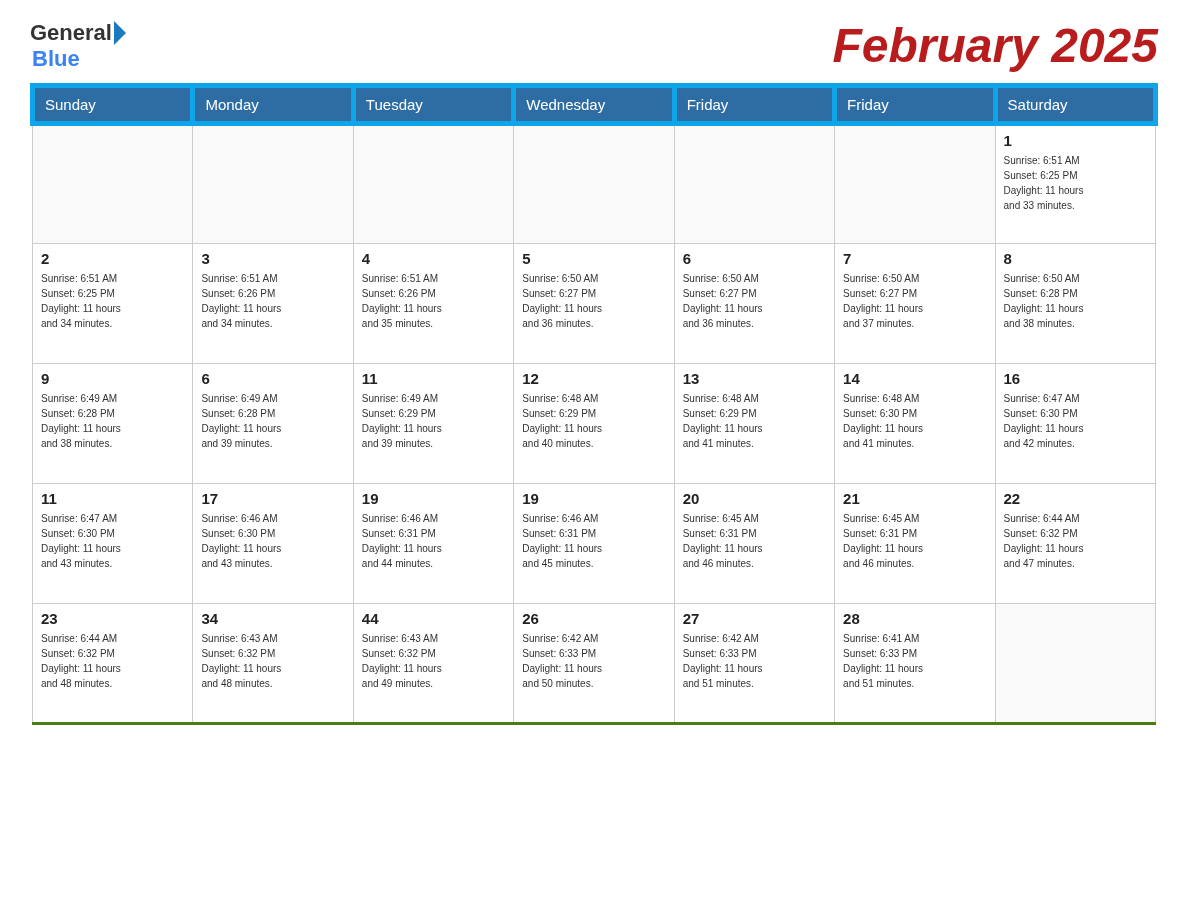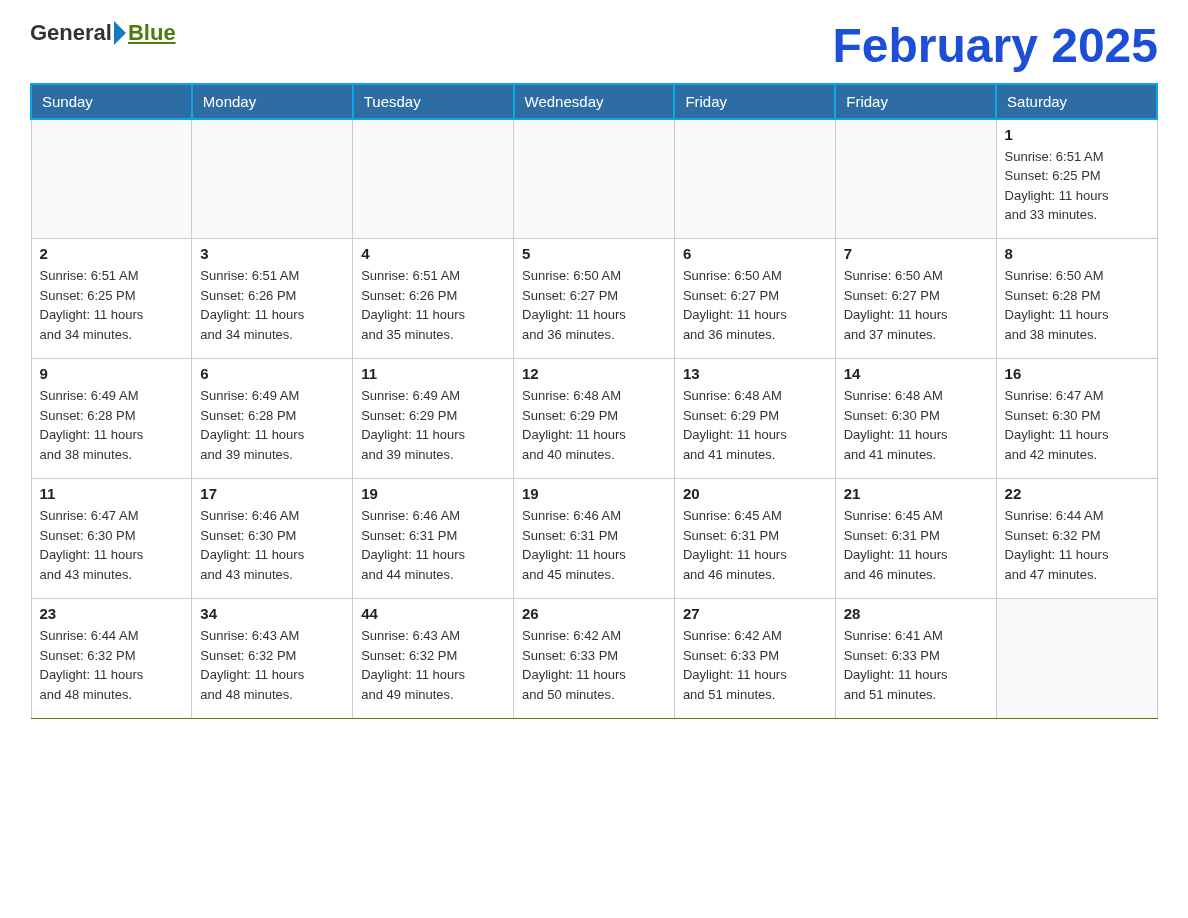--- a/index.html
+++ b/index.html
@@ -30,85 +30,85 @@
       width: 0; height: 0;
       border-left: 12px solid #1a7abf;
       border-top: 12px solid transparent;
       border-bottom: 12px solid transparent;
       display: inline-block;
       margin-left: 2px;
       vertical-align: middle;
     }
     .logo-block {
       display: flex;
-      flex-direction: row;
+      flex-direction: column;
     }
     .logo-line1 {
       display: flex;
       align-items: center;
     }
     .logo-line2 {
-      color: #4d7c0f;
+      color: #3b82f6;
       font-size: 22px;
       font-weight: bold;
       margin-left: 2px;
-      text-decoration: underline;
     }
     .title-block {
       text-align: right;
     }
     .calendar-title {
       font-size: 48px;
       font-weight: bold;
-      color: #1d4ed8;
+      color: #b91c1c;
       line-height: 1.1;
+      font-style: italic;
     }
     .calendar-subtitle {
       font-size: 20px;
       color: #444;
       margin-top: 4px;
     }
     .calendar {
       width: 100%;
       border-collapse: collapse;
       margin-top: 10px;
     }
     .calendar thead th {
       background-color: #2e6da4;
       color: #fff;
       padding: 8px 10px;
       text-align: left;
       font-size: 15px;
       font-weight: normal;
-      border: 2px solid #0ea5e9;
+      border: 5px solid #0ea5e9;
     }
     .calendar tbody td {
       border: 1px solid #ccc;
       vertical-align: top;
       padding: 6px 8px;
       width: 14.28%;
       min-height: 110px;
       height: 120px;
     }
     .day-num {
       font-size: 15px;
       font-weight: bold;
       color: #222;
       margin-bottom: 4px;
     }
     .day-info {
-      font-size: 13px;
+      font-size: 10px;
       color: #333;
       line-height: 1.5;
     }
     .empty-cell {
       background: #f9f9f9;
     }
     tbody tr:last-child td {
-      border-bottom: 1px solid #4d7c0f;
+      border-bottom: 3px solid #4d7c0f;
     }
   </style>
 </head>
 <body>
 
 <div class="header">
   <div class="logo">
     <div class="logo-block">
       <div class="logo-line1">
         <span class="logo-text-general">General</span>

